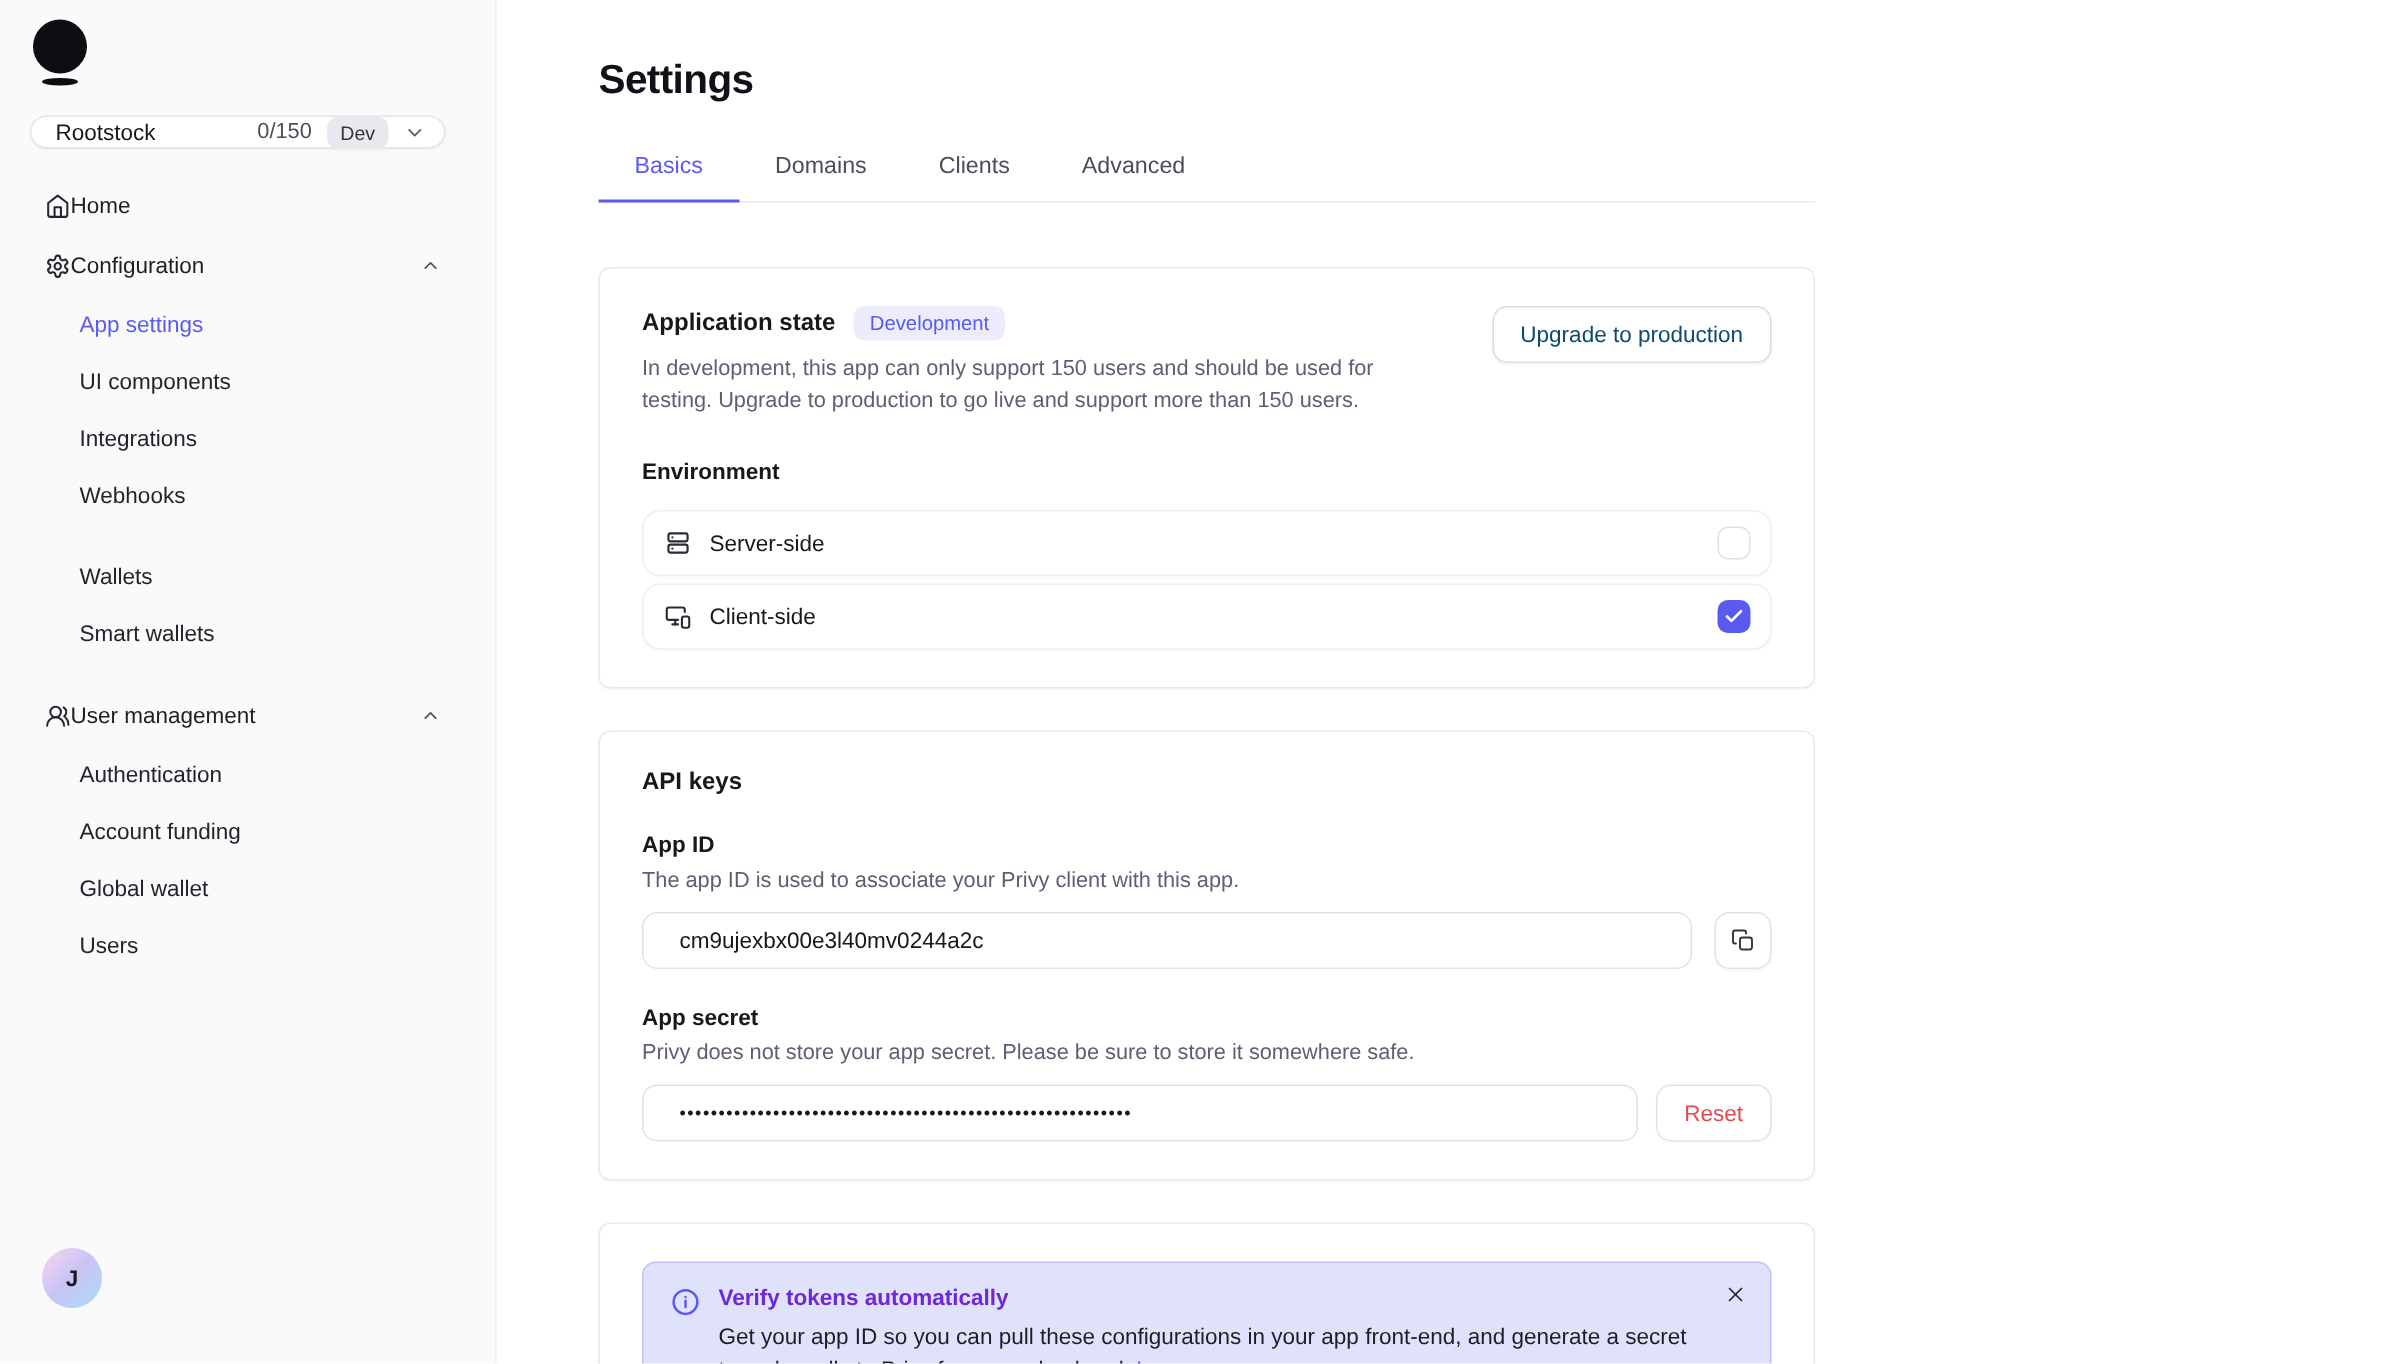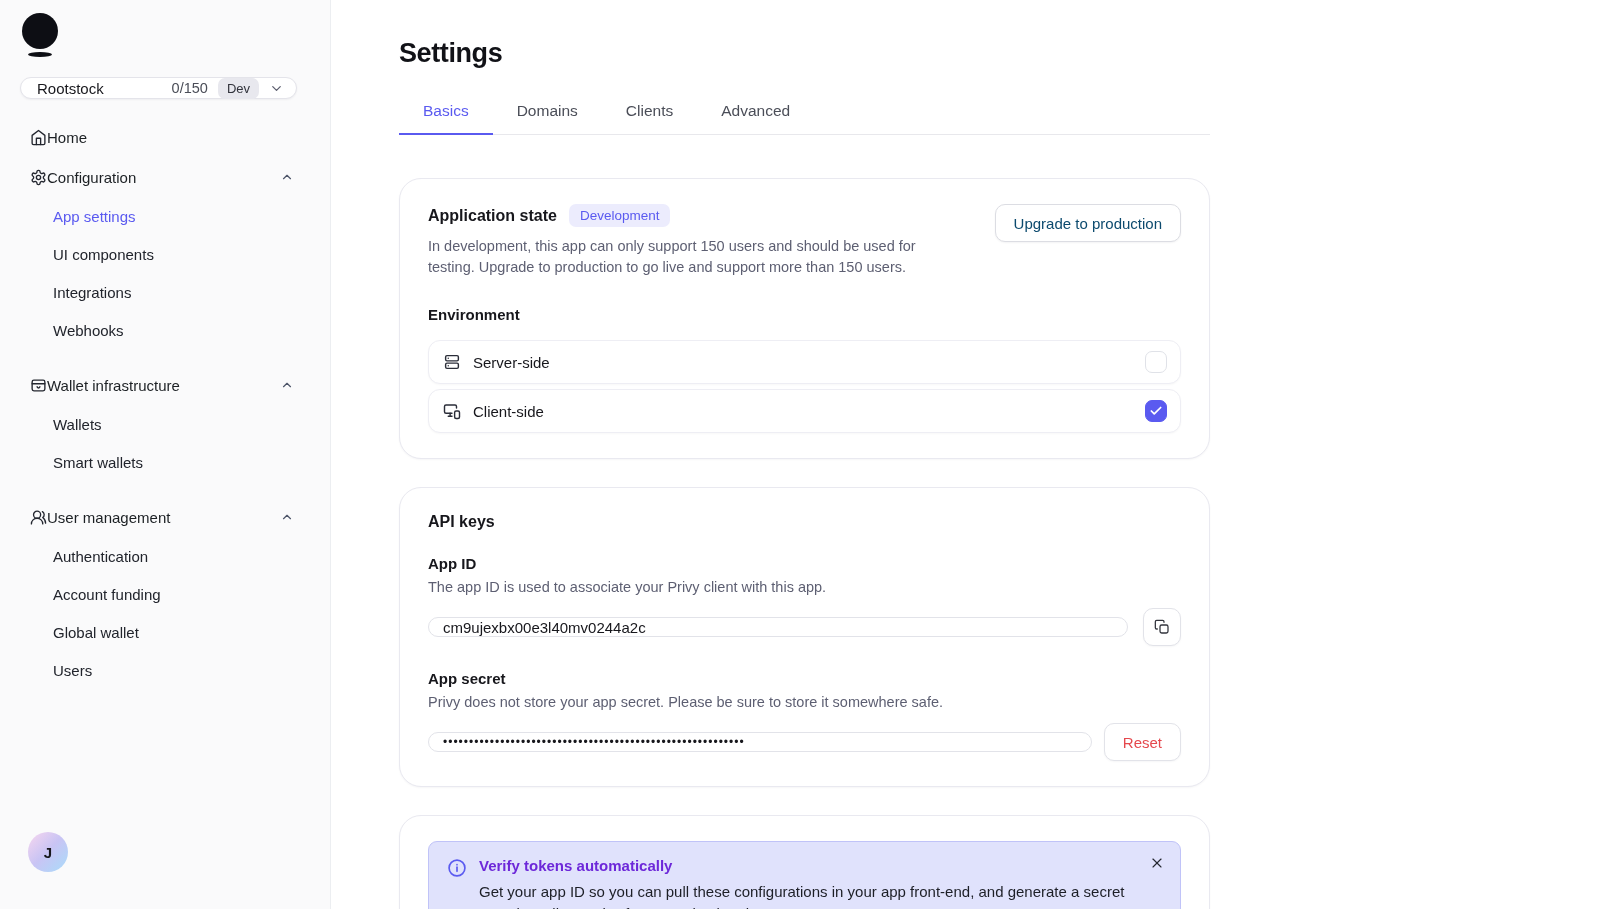--- a/index.html
+++ b/index.html
@@ -56,21 +56,21 @@
   .main { flex:1; padding:38px 0 0 68px; }
   .content { width:811px; }
   .page-title { font-size:27px; font-weight:700; letter-spacing:-.4px; color:#111217; }
   .tabbar { margin-top:33px; display:flex; border-bottom:1px solid #e8e8ec; }
   .tab {
     padding:0 24px 13px 24px; font-size:15.5px; color:#4b4e58;
     cursor:pointer; position:relative; margin-bottom:-1px;
   }
   .tab.active { color:#5a5af0; font-weight:500; border-bottom:2px solid #5a5af0; }
   .card {
-    margin-top:28px; border:1px solid #e9e9f0; border-radius:22px;
+    margin-top:28px; border:1px solid #e9e9f0; border-radius:8px;
     background:#fff; box-shadow:0 1px 2px rgba(16,24,40,.04);
     padding:25px 28px;
   }
   .card:first-of-type { margin-top:43px; }
   .state-row { display:flex; align-items:flex-start; }
   .state-left { flex:1; }
   .state-title-line { display:flex; align-items:center; gap:12px; }
   .sec-title { font-size:16px; font-weight:600; color:#17171c; }
   .badge-development {
     background:#ececfd; color:#5a5af0; font-size:13.5px; font-weight:500;
@@ -94,22 +94,22 @@
   .option-row .olabel { font-size:15px; color:#17171c; flex:1; }
   .checkbox {
     width:22px; height:22px; border-radius:7px; border:1px solid #e0e2e8;
     background:#fff; display:flex; align-items:center; justify-content:center; cursor:pointer;
   }
   .checkbox.checked { background:#5a5af0; border-color:#5a5af0; }
   .field-label { margin-top:24px; font-size:15px; font-weight:600; color:#17171c; }
   .field-desc { margin-top:7px; font-size:14.5px; color:#5d5f72; }
   .field-row { margin-top:13px; display:flex; align-items:center; }
   .text-input {
-    height:20px; border:1px solid #e2e3e9; border-radius:10px; background:#fff;
-    padding:0 14px; font-size:15px; color:#17171c;
+    height:38px; border:1px solid #e2e3e9; border-radius:10px; background:#fff;
+    padding:0 24px; font-size:15px; color:#17171c;
     font-family:"Liberation Sans", sans-serif; outline:none;
   }
   .input-appid { width:705px; }
   .input-secret { width:670px; font-size:12px; letter-spacing:1px; color:#17171c; }
   .icon-btn {
     width:38px; height:38px; margin-left:15px; background:#fff;
     border:1px solid #e2e3e9; border-radius:10px;
     display:flex; align-items:center; justify-content:center;
     color:#32343c; cursor:pointer; box-shadow:0 1px 2px rgba(16,24,40,.04);
   }
@@ -183,35 +183,20 @@
         <span class="slabel">UI components</span>
       </div>
     <div class="nav-sub">
         <span class="slabel">Integrations</span>
       </div>
     <div class="nav-sub">
         <span class="slabel">Webhooks</span>
       </div>
 
     <div class="nav-gap"></div>
-    <div class="nav-item">
-      <span class="nicon">
-        <svg width="17" height="17" viewBox="0 0 24 24" fill="none" stroke="currentColor" stroke-width="1.9" stroke-linecap="round" stroke-linejoin="round">
-            <rect x="3" y="4.5" width="18" height="15" rx="2.5"></rect>
-            <path d="M3 9.5h18"></path>
-            <path d="M10 13.5a2 2 0 0 0 4 0"></path>
-          </svg>
-      </span>
-      <span class="nlabel">Wallet infrastructure</span>
-      <span class="chev chev-up">
-        <svg width="14" height="14" viewBox="0 0 24 24" fill="none" stroke="currentColor" stroke-width="2" stroke-linecap="round" stroke-linejoin="round">
-            <polyline points="6 15 12 9 18 15"></polyline>
-          </svg>
-      </span>
-    </div>
     <div class="nav-sub">
         <span class="slabel">Wallets</span>
       </div>
     <div class="nav-sub">
         <span class="slabel">Smart wallets</span>
       </div>
 
     <div class="nav-gap"></div>
     <div class="nav-item">
       <span class="nicon">

